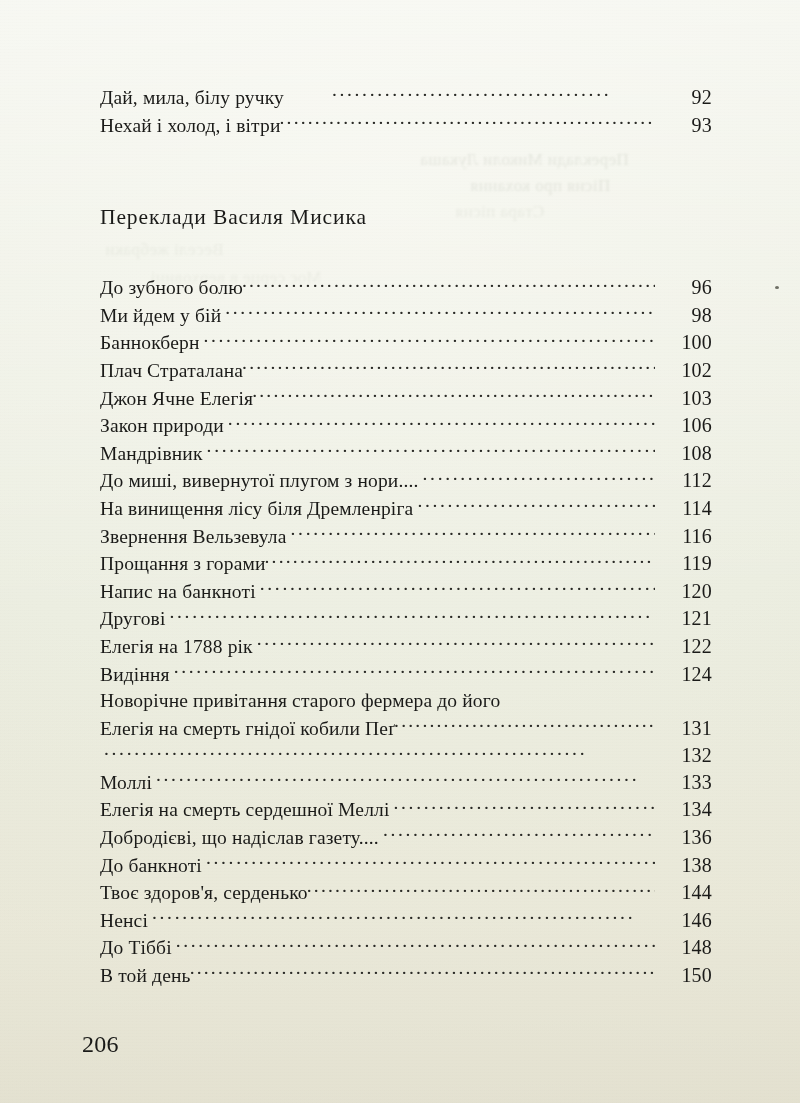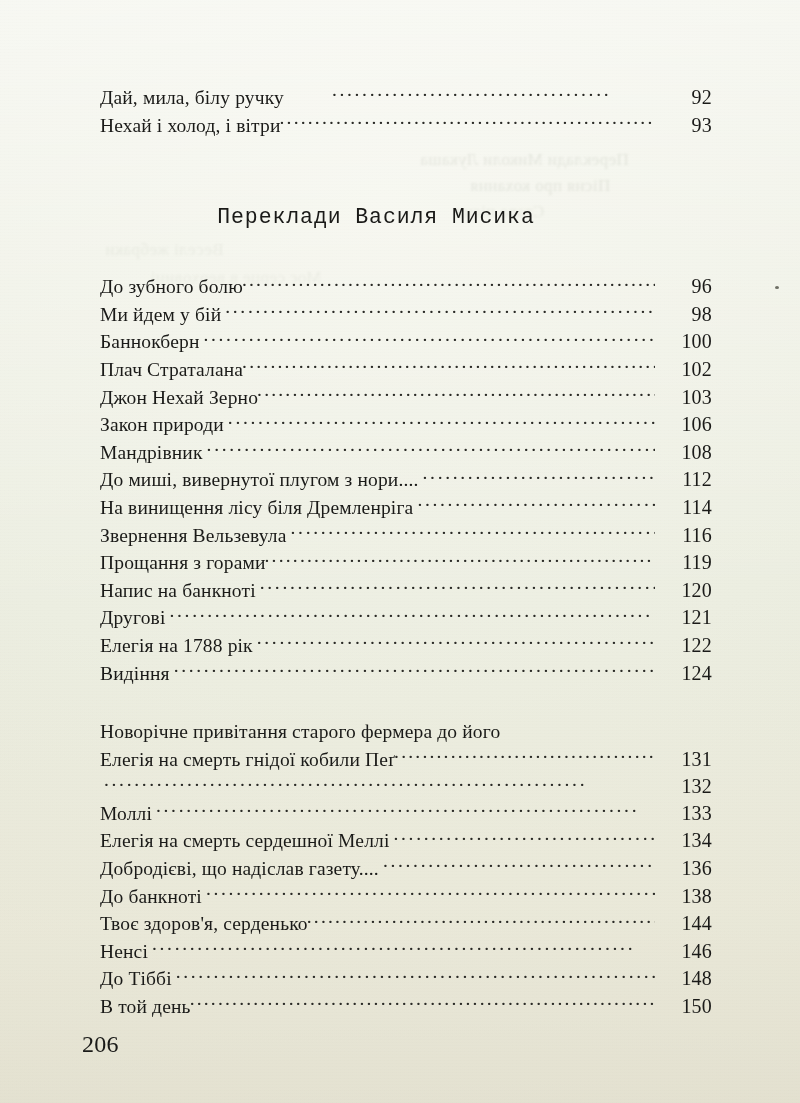--- a/index.html
+++ b/index.html
@@ -104,31 +104,30 @@
   .leader.tight::before { content: "..............................................................................."; letter-spacing: 2.2px; }
   .pageno {
     flex: 0 0 auto;
     width: 52px;
     text-align: right;
     font-size: 20px;
     letter-spacing: .2px;
   }
 
   
-  .toc-row.wrap-first { display: block; white-space: nowrap; margin-top: 32px; }
+  .toc-row.wrap-first { display: block; white-space: nowrap; }
 
   
   .section-heading {
-    text-align: center;
+    text-align: left;
     font-size: 21.5px;
     letter-spacing: .9px;
     margin: 0;
     font-weight: 400;
     padding-right: 60px;
-    font-family: Liberation Mono, monospace;
   }
 
   .spacer-top    { height: 66px; }
   .spacer-bottom { height: 44px; }
 
   
   #folio {
     position: absolute;
     left: 82px;
     top: 1031px;
@@ -192,21 +191,21 @@
         <span class="pageno">100</span>
       </li>
 
       <li class="toc-row">
         <span class="toc-title">Плач Страталана</span>
         <span class="leader tight"></span>
         <span class="pageno">102</span>
       </li>
 
       <li class="toc-row">
-        <span class="toc-title">Джон Нехай Зерно</span>
+        <span class="toc-title">Джон Ячне Елегія</span>
         <span class="leader tight"></span>
         <span class="pageno">103</span>
       </li>
 
       <li class="toc-row">
         <span class="toc-title">Закон природи</span>
         <span class="leader"></span>
         <span class="pageno">106</span>
       </li>
 

